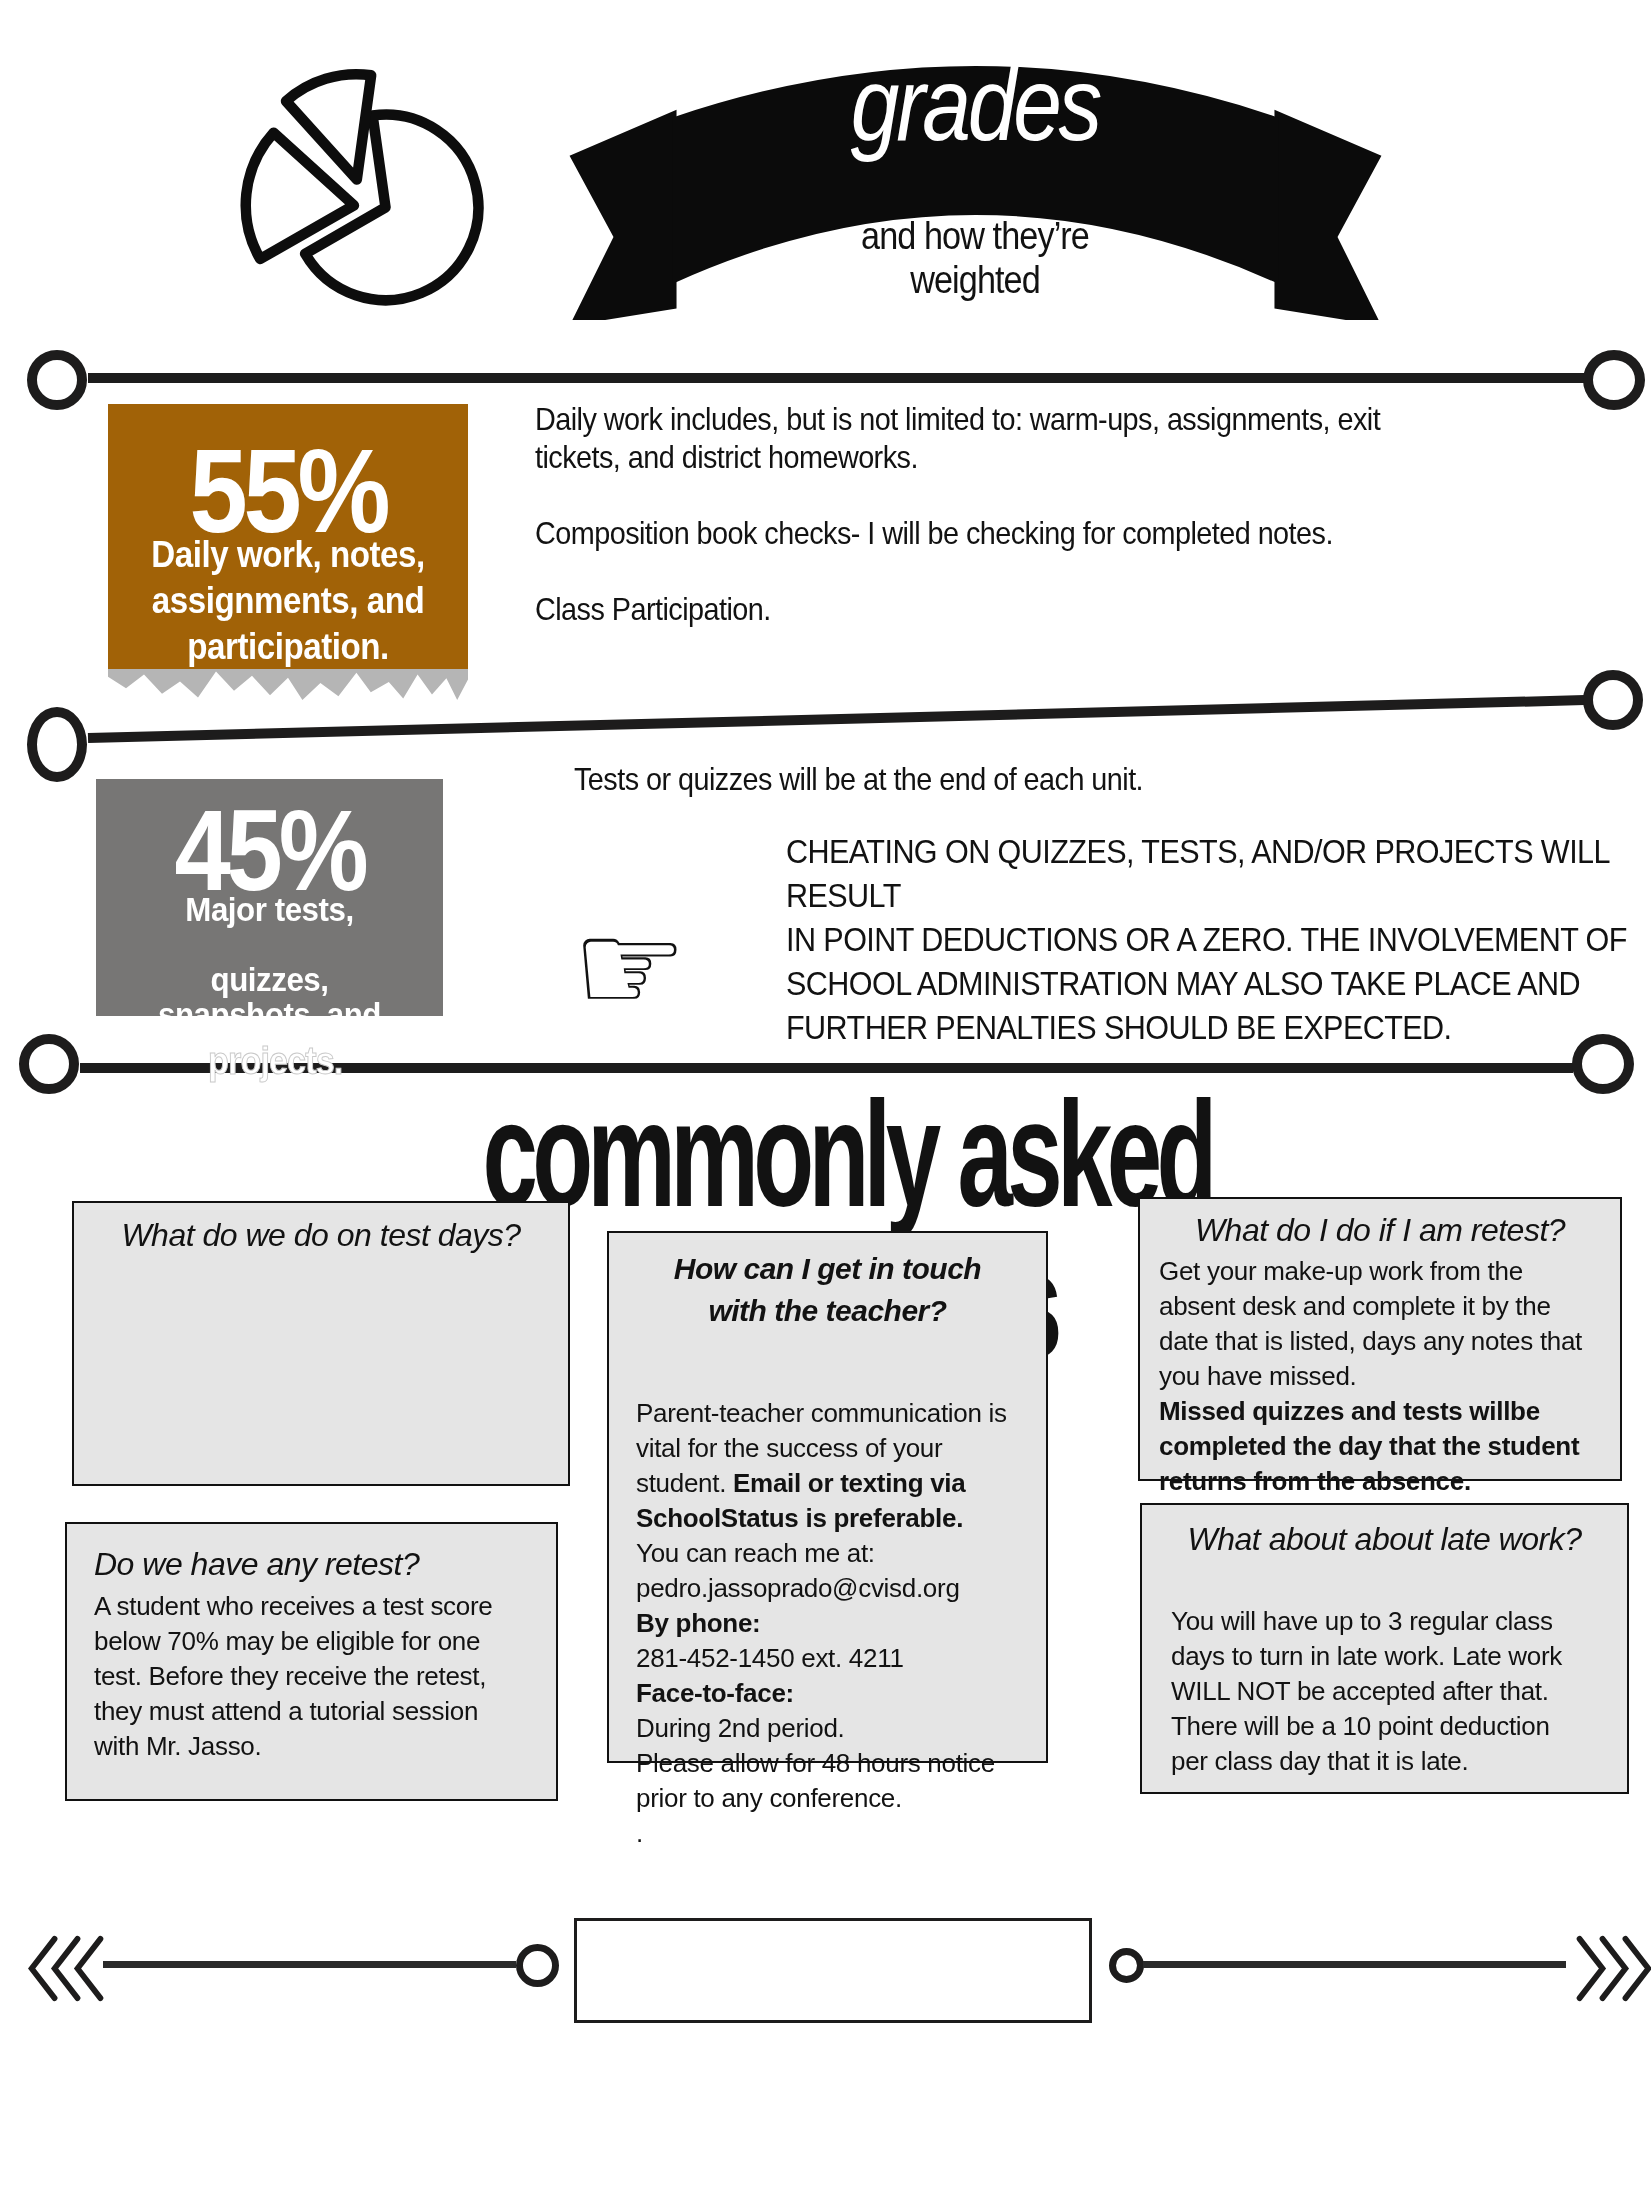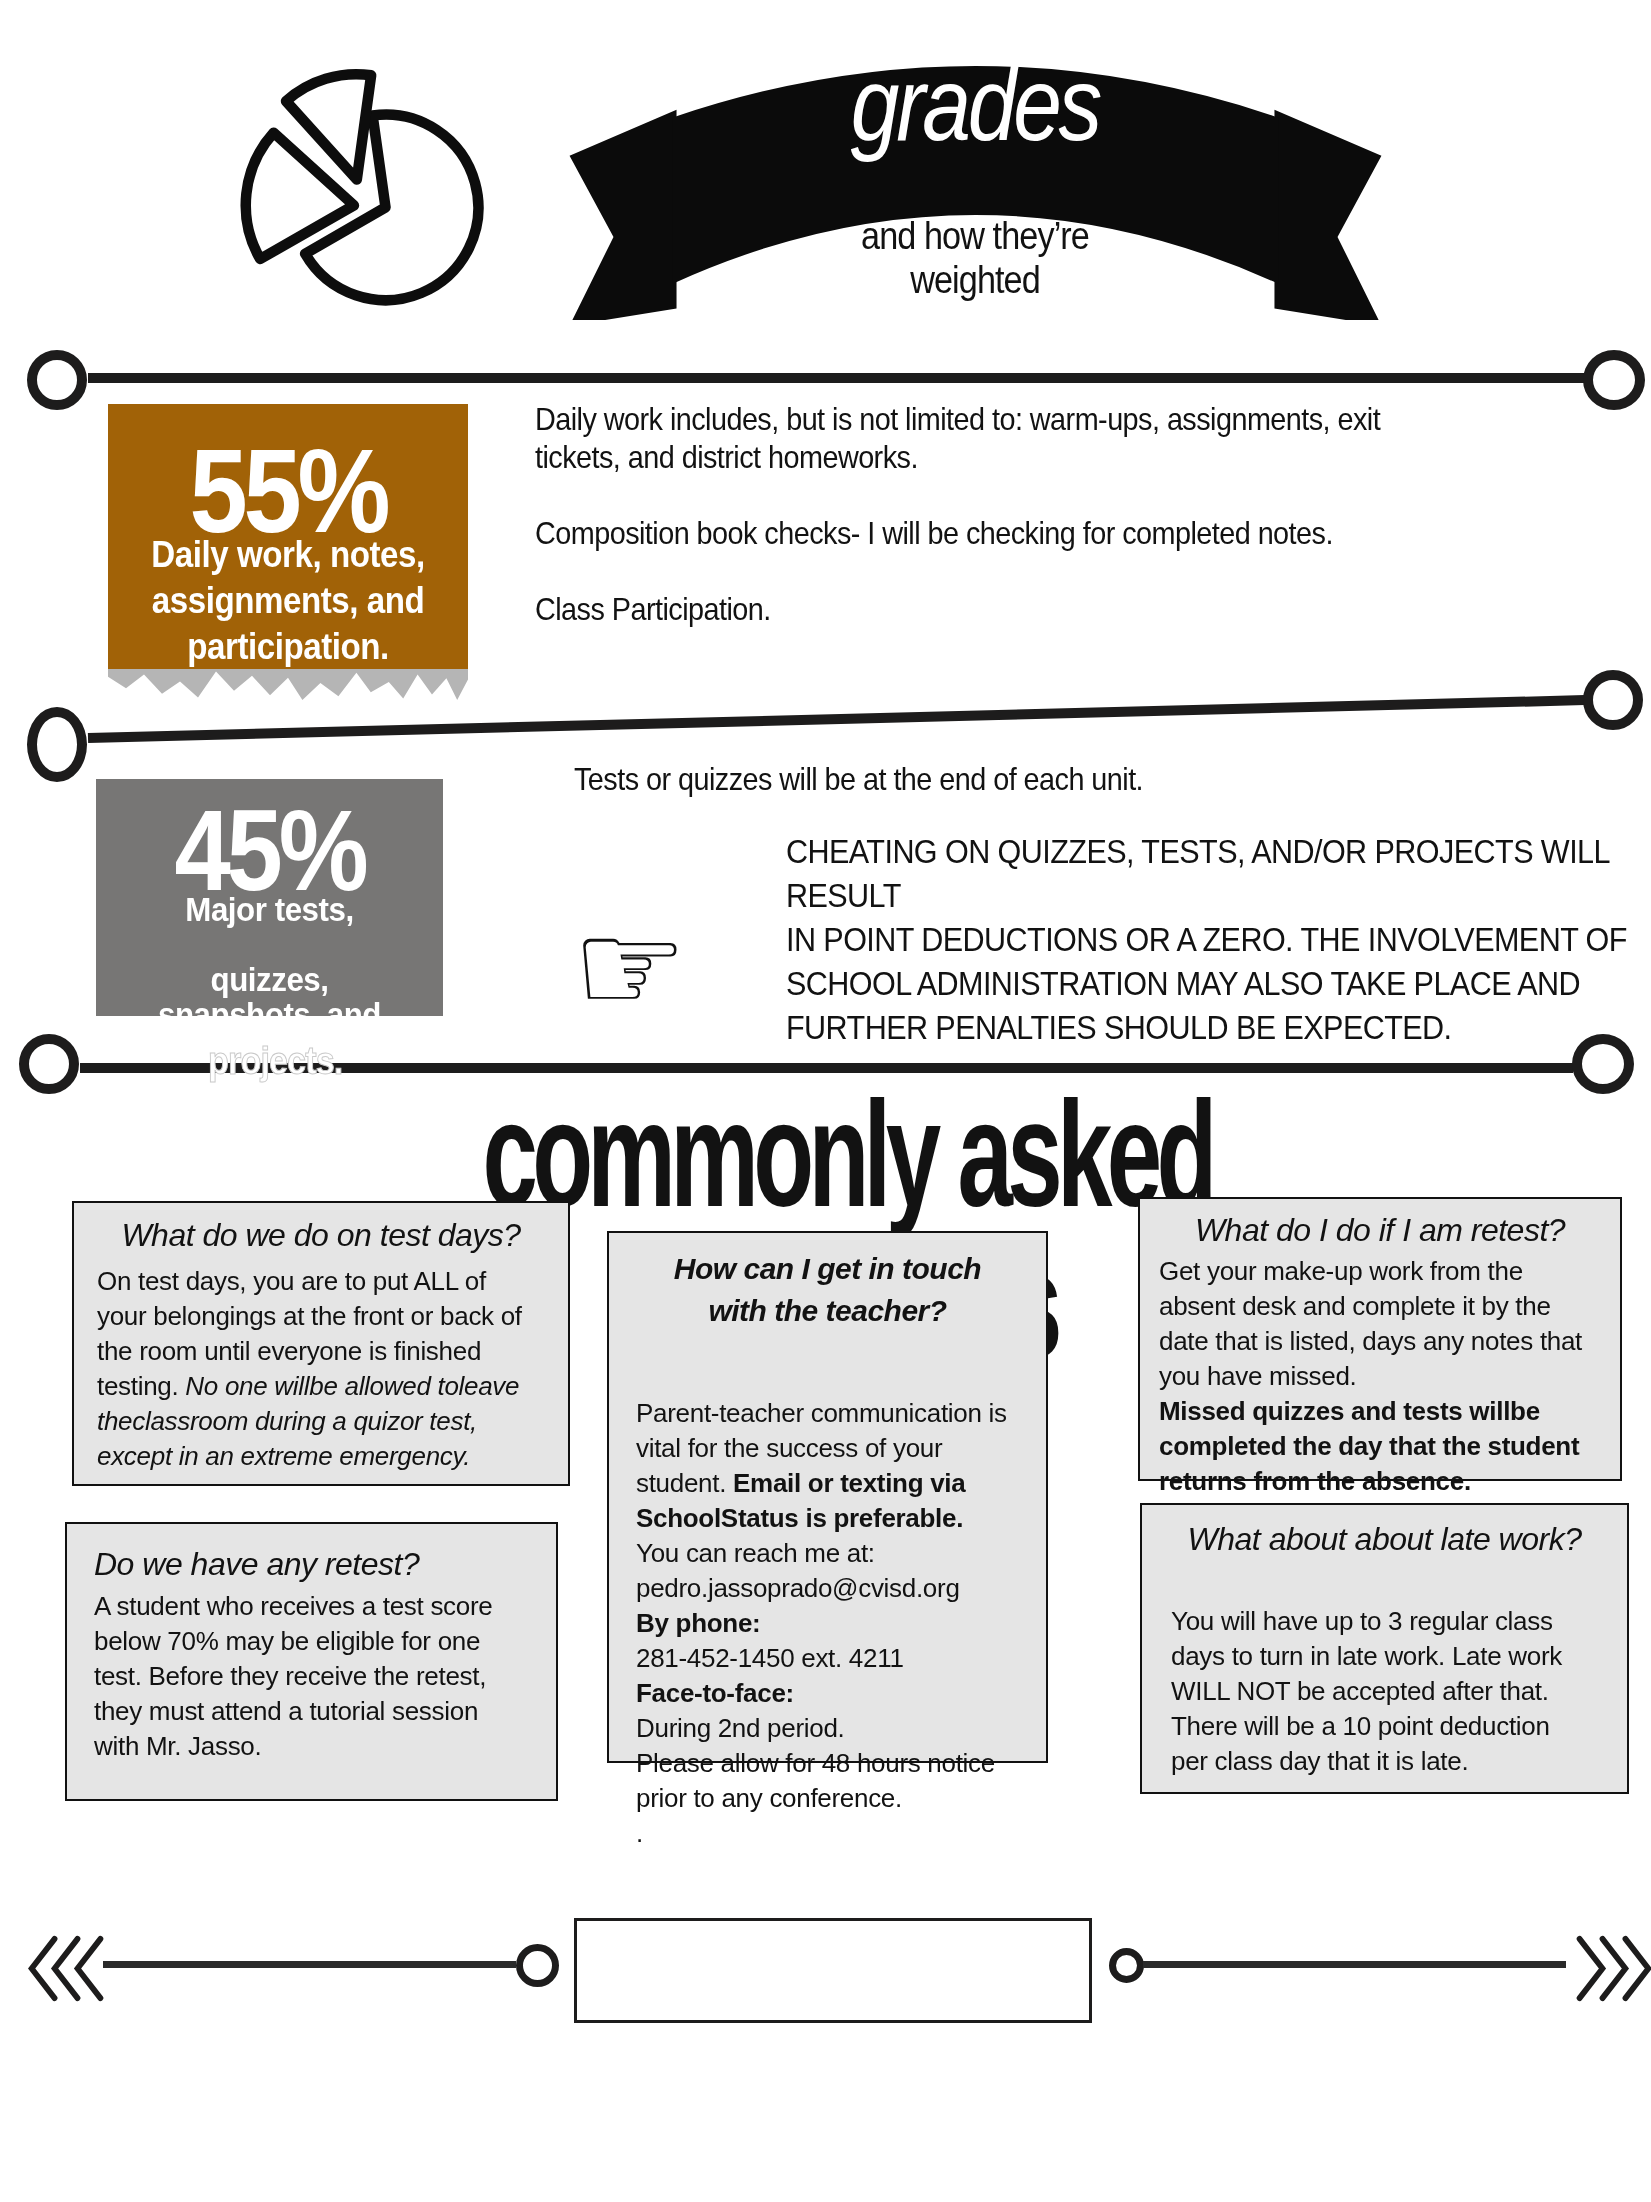--- a/index.html
+++ b/index.html
@@ -127,26 +127,20 @@
   <div>
     <div class="abs d-circle" style="left:19px;top:1034px;width:40px;height:40px;"></div>
     <div class="abs d-line" style="left:80px;top:1063px;width:1493px;"></div>
     <div class="abs d-circle" style="left:1572px;top:1034px;width:42px;height:40px;"></div>
   </div>
 
   <div class="abs faq-title">commonly asked questions</div>
 
   <div class="abs qbox" style="left:72px;top:1201px;width:494px;height:281px;">
     <div class="abs qtitle tc" style="left:9.6px;right:9.6px;top:13.4px;">What do we do on test days?</div>
-    <div class="abs qbody" style="left:23px;right:5.7px;top:61px;"><span>On test days, you are to put ALL of
-your belongings at the front or back of
-the room until everyone is finished
-testing. </span><span class="i">No one willbe allowed toleave
-theclassroom during a quizor test,
-except in an extreme emergency.</span></div>
   </div>
 
   <div class="abs qbox" style="left:65px;top:1522px;width:489px;height:275px;">
     <div class="abs qtitle" style="left:27px;right:9.6px;top:21px;">Do we have any retest?</div>
     <div class="abs qbody" style="left:27px;right:5.7px;top:65px;"><span>A student who receives a test score
 below 70% may be eligible for one
 test. Before they receive the retest,
 they must attend a tutorial session
 with Mr. Jasso.</span></div>
   </div>

